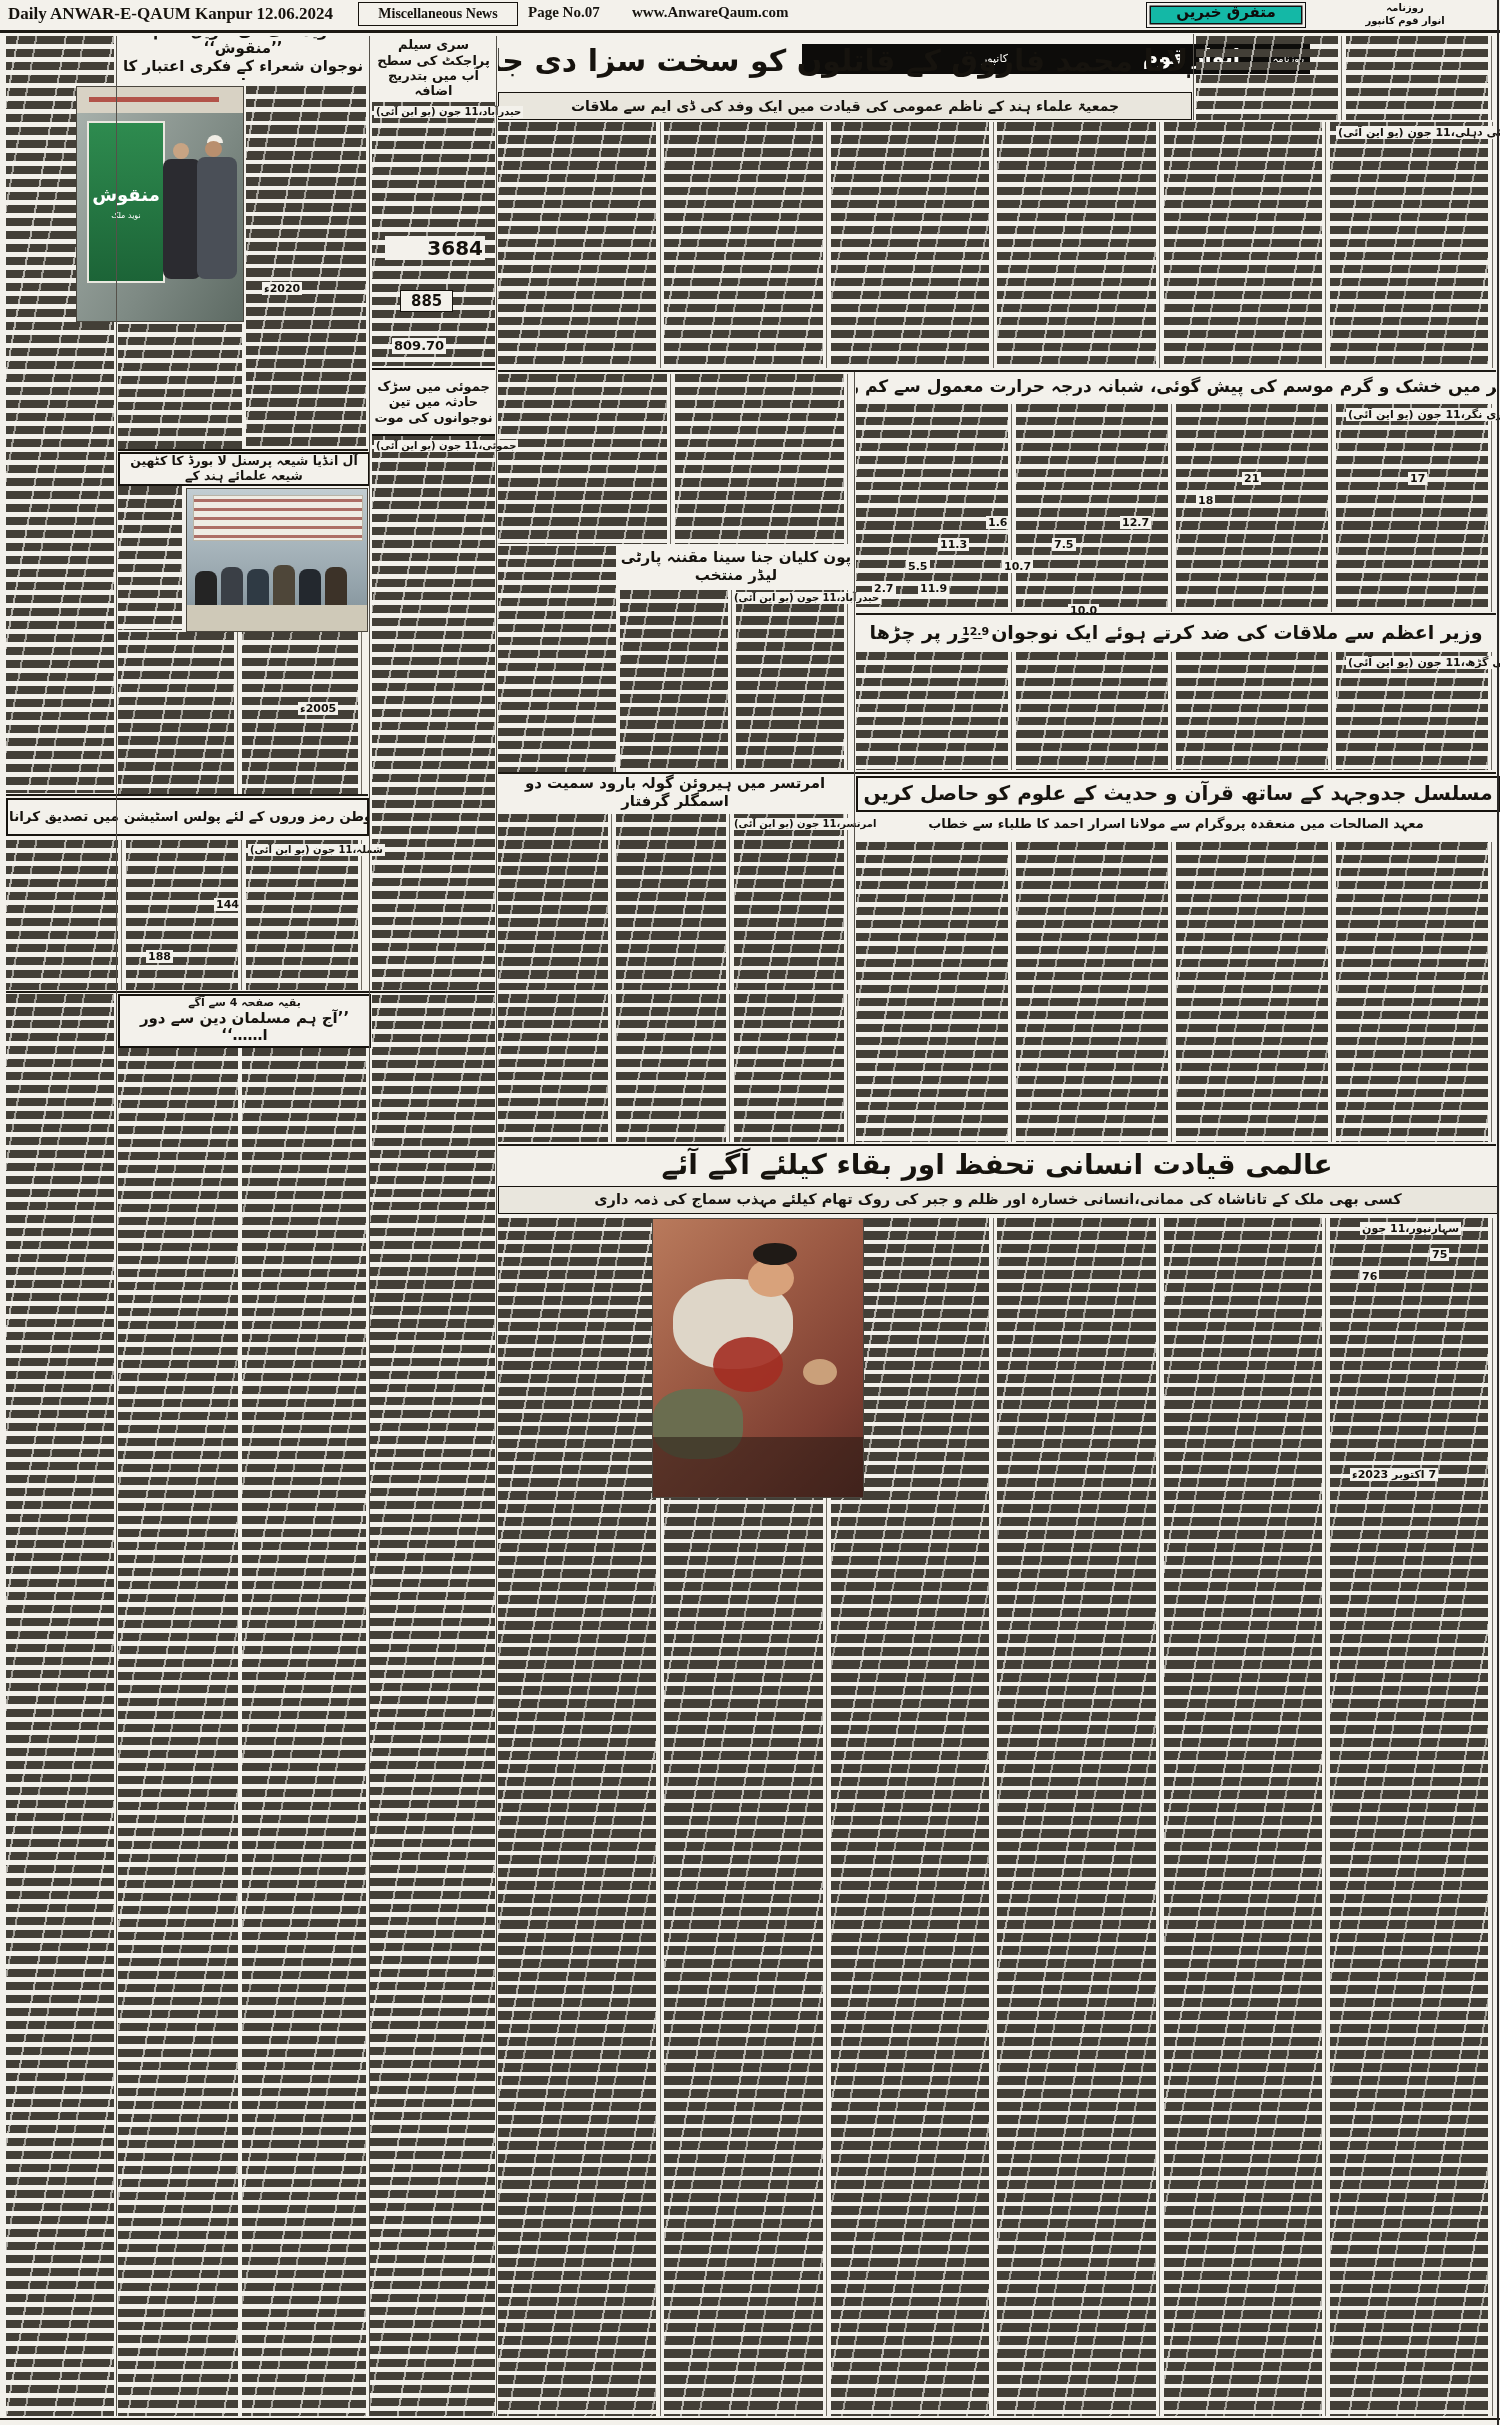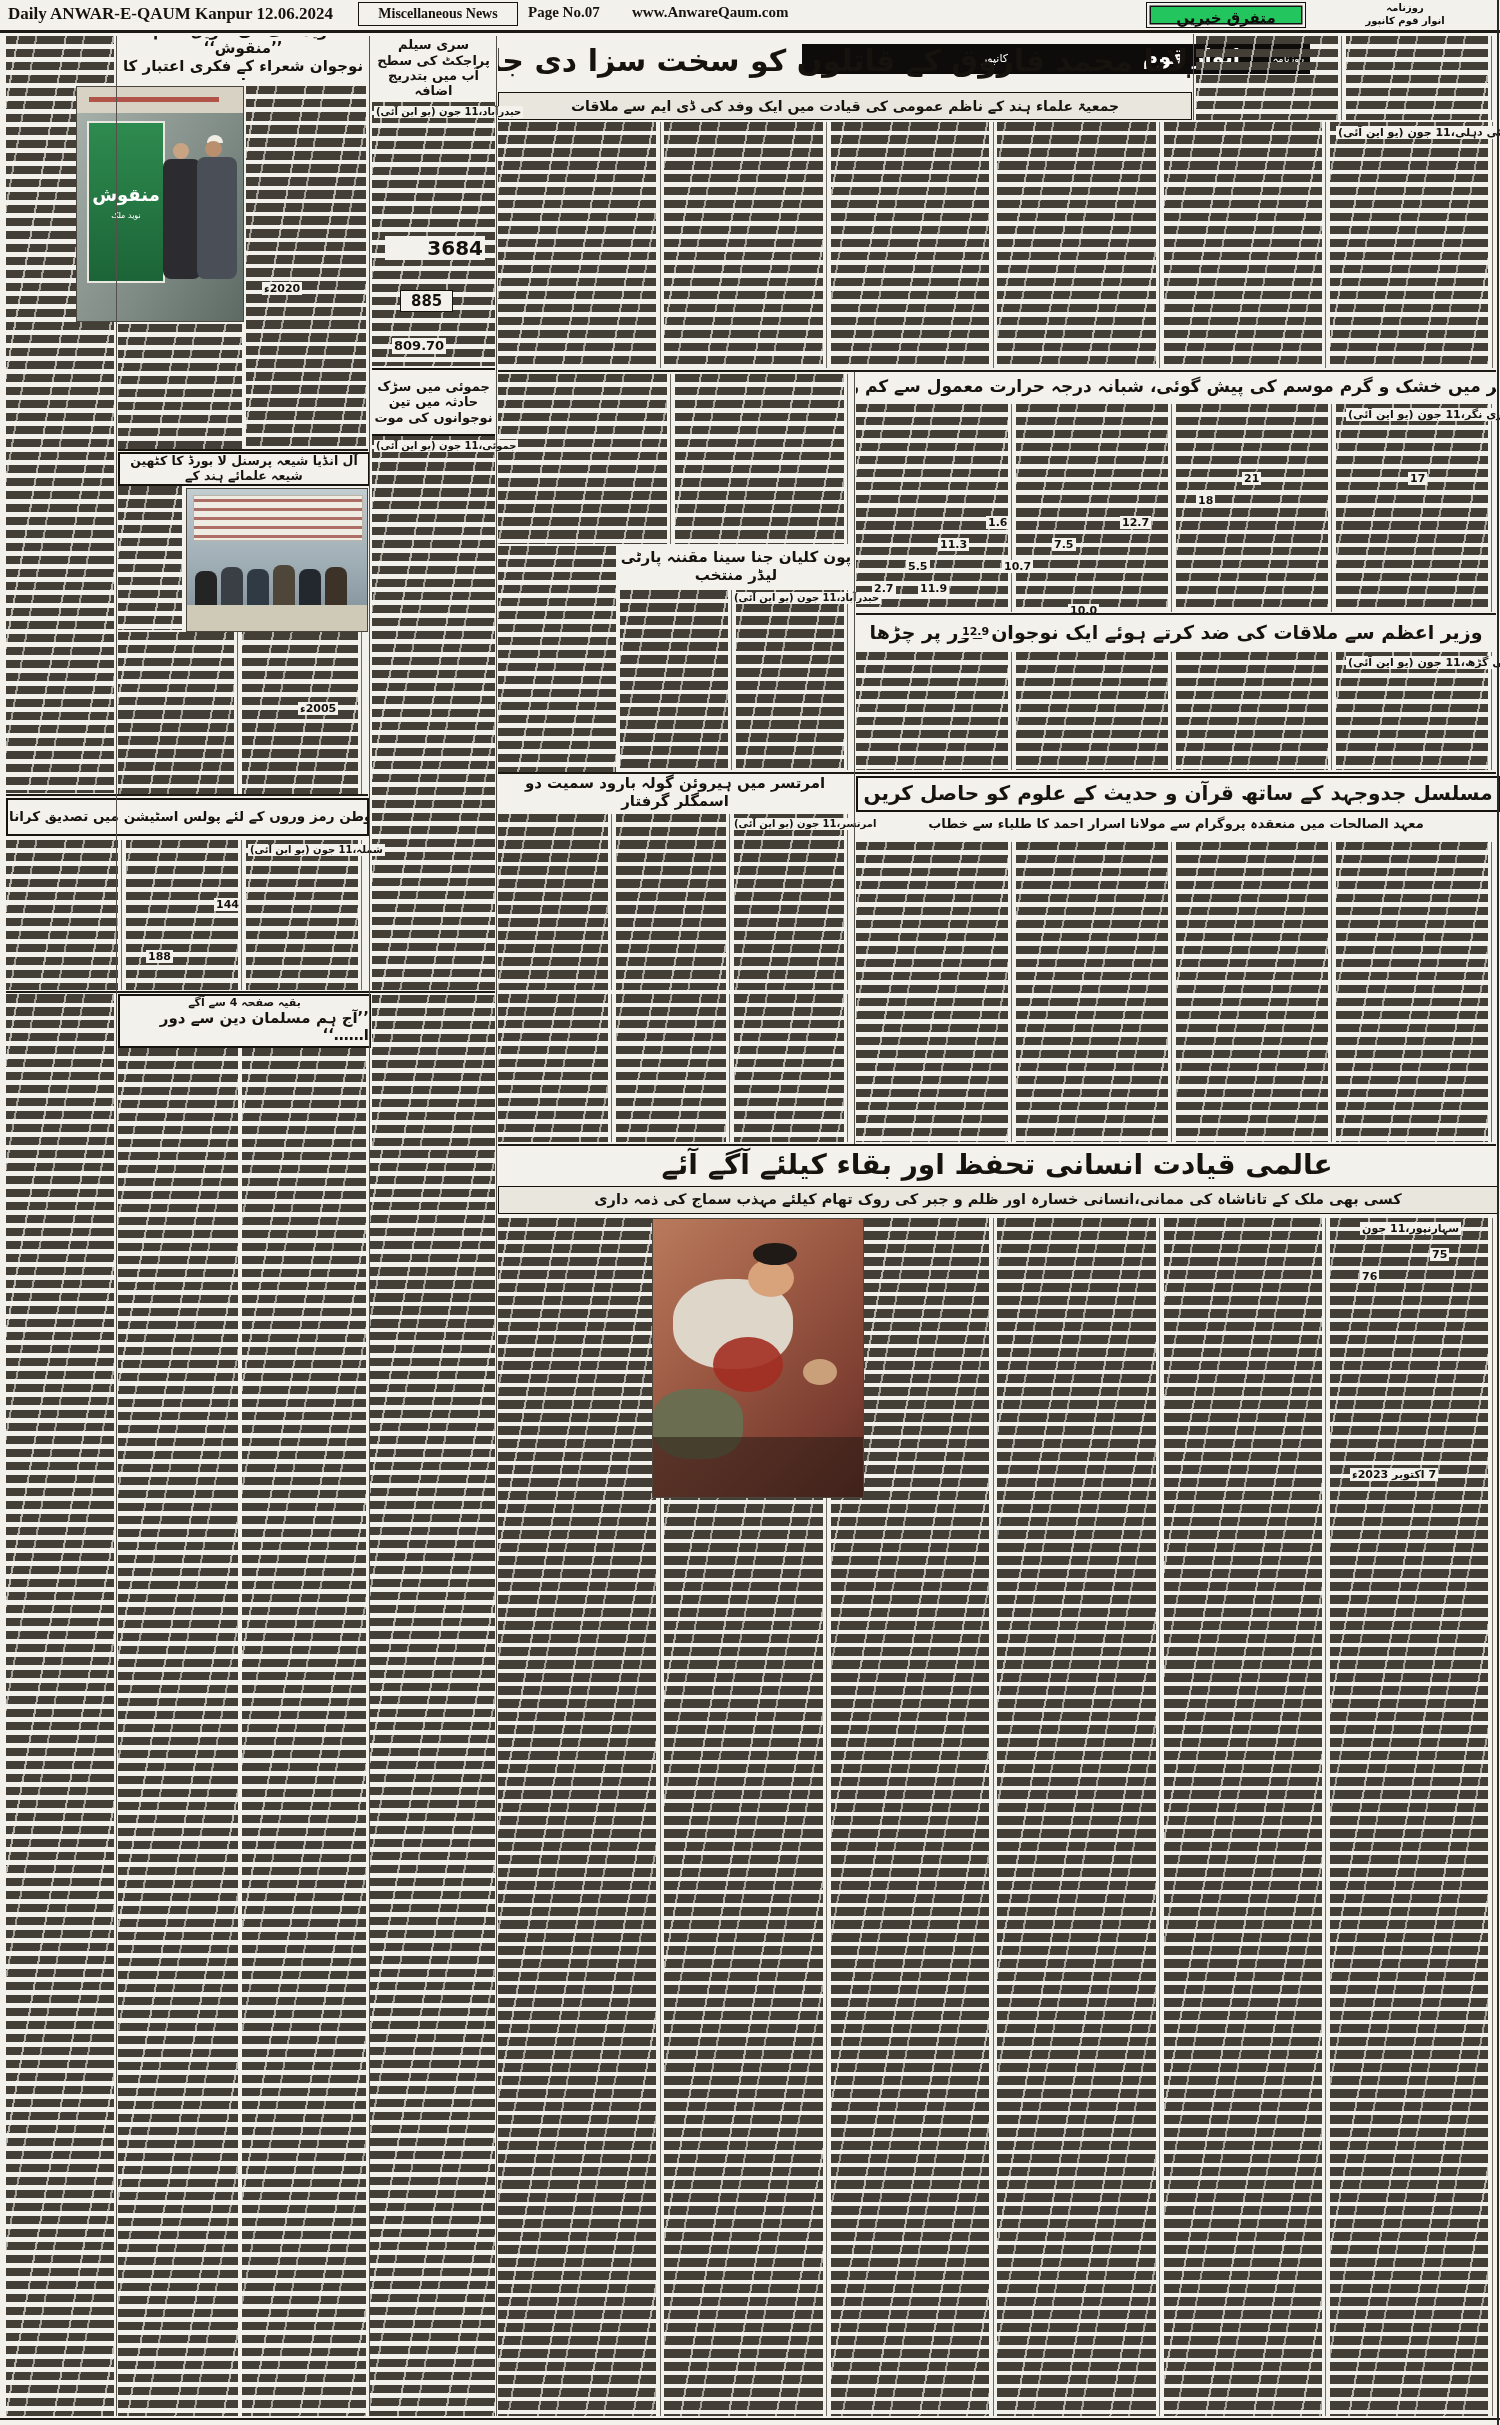--- a/index.html
+++ b/index.html
@@ -40,23 +40,23 @@
       display:flex;align-items:center;justify-content:center;}
   .mh-page{position:absolute;left:528px;top:4px;font-family:"Liberation Serif",serif;
       font-weight:700;font-size:15px;}
   .mh-site{position:absolute;left:632px;top:4px;font-family:"Liberation Serif",serif;
       font-weight:700;font-size:15px;}
   .mh-black{position:absolute;left:802px;top:0;width:508px;height:30px;background:#0d0c0a;
       color:#fdfcf8;direction:rtl;display:flex;align-items:center;margin-top:44px;}
   .mh-daily{position:absolute;right:6px;top:9px;font-size:10px;}
   .mh-name{position:absolute;right:70px;top:1px;font-size:21px;font-weight:700;letter-spacing:1px;}
   .mh-city{position:absolute;left:180px;top:8px;font-size:11px;}
-  .mh-urbox{position:absolute;left:1146px;top:2px;width:158px;height:24px;background:#22c55e;
+  .mh-urbox{position:absolute;left:1146px;top:2px;width:158px;height:24px;background:#14b8a6;
       border:1.5px solid #111;box-shadow:inset 0 0 0 2.5px #f3f1eb,inset 0 0 0 4px #111;
-      display:flex;align-items:flex-end;justify-content:center;direction:rtl;
+      display:flex;align-items:flex-start;justify-content:center;direction:rtl;
       font-weight:700;font-size:15px;color:#0d0c0a;}
   .mh-right{position:absolute;left:1314px;top:2px;width:182px;height:26px;direction:rtl;
       font-size:10px;font-weight:700;line-height:1.25;text-align:center;color:#0d0c0a;}
   
   .ph{position:absolute;overflow:hidden;border:1px solid #4a463e;}
   .ph1{background:linear-gradient(120deg,#aab3ae,#7e8a84 60%,#5d6a63);}
   .ph2{background:linear-gradient(#c2cdd2,#93a2aa 70%,#7c8b93);}
   .ph3{background:linear-gradient(135deg,#b97a5c,#9c5a44 40%,#7e3f32 75%,#5e2d25);}
   .blob{position:absolute;}
 </style>
@@ -130,21 +130,21 @@
   <div class="hl" style="left:856px;top:812px;width:640px;height:24px;font-size:13px;">
       <span>معہد الصالحات میں منعقدہ پروگرام سے مولانا اسرار احمد کا طلباء سے خطاب</span>
     </div>
 
   <div class="hl box" style="left:6px;top:798px;width:359px;height:34px;font-size:13.5px;white-space:nowrap;">
       <span>تارکین وطن رمز وروں کے لئے پولس اسٹیشن میں تصدیق کرانا ضروری</span>
     </div>
 
   <div class="hl box" style="left:118px;top:994px;width:249px;height:50px;">
     <span style="font-size:11px;font-weight:700;">بقیہ صفحہ 4 سے آگے</span>
-    <span style="font-size:15px;font-weight:700;text-align:right;">’’آج ہم مسلمان دین سے دور ا……‘‘</span>
+    <span style="font-size:15px;font-weight:700;">’’آج ہم مسلمان دین سے دور ا……‘‘</span>
   </div>
 
   <div class="hl" style="left:498px;top:1146px;width:998px;height:38px;font-size:28px;white-space:nowrap;">
       <span>عالمی قیادت انسانی تحفظ اور بقاء کیلئے آگے آئے</span>
     </div>
   <div class="hl band" style="left:498px;top:1186px;width:998px;height:26px;font-size:14.5px;">
       <span>کسی بھی ملک کے تاناشاہ کی ممانی،انسانی خسارہ اور ظلم و جبر کی روک تھام کیلئے مہذب سماج کی ذمہ داری</span>
     </div>
 
   <div class="ts" style="left:6px;top:36px;width:108px;height:757px;"></div>

